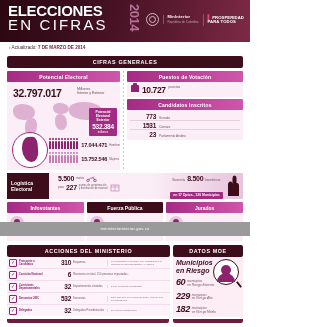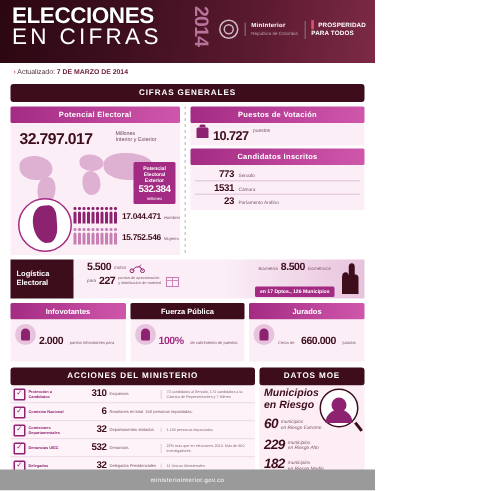--- a/index.html
+++ b/index.html
@@ -1,17 +1,17 @@
 <!DOCTYPE html>
 <html><head>
 <meta charset="utf-8">
 <style>
   html,body{margin:0;padding:0;background:#fff;}
   body{width:250px;height:327px;overflow:hidden;font-family:"Liberation Sans",sans-serif;color:#3b2430;}
-  .page{position:relative;width:250px;height:327px;background:#f2f2f2;}
+  .page{position:relative;width:250px;height:236px;background:#f2f2f2;}
 
   
   .header{position:relative;height:42px;background:#3d0d1c;
     background:linear-gradient(100deg,#2b0711 0%,#3f0f20 35%,#5d1b31 70%,#7d2a45 100%);}
   .hd-title{position:absolute;left:8px;top:3px;}
   .hd-l1{font-size:15px;font-weight:bold;letter-spacing:-.3px;color:#fff;line-height:15px;
      text-shadow:0 0 1px #000;}
   .hd-l2{font-size:15px;color:#fff;letter-spacing:2.2px;line-height:12px;margin-top:1px;}
   .hd-year{position:absolute;left:128px;top:4px;writing-mode:vertical-rl;font-size:13px;
      font-weight:bold;color:#b8739a;letter-spacing:-.5px;line-height:13px;}

